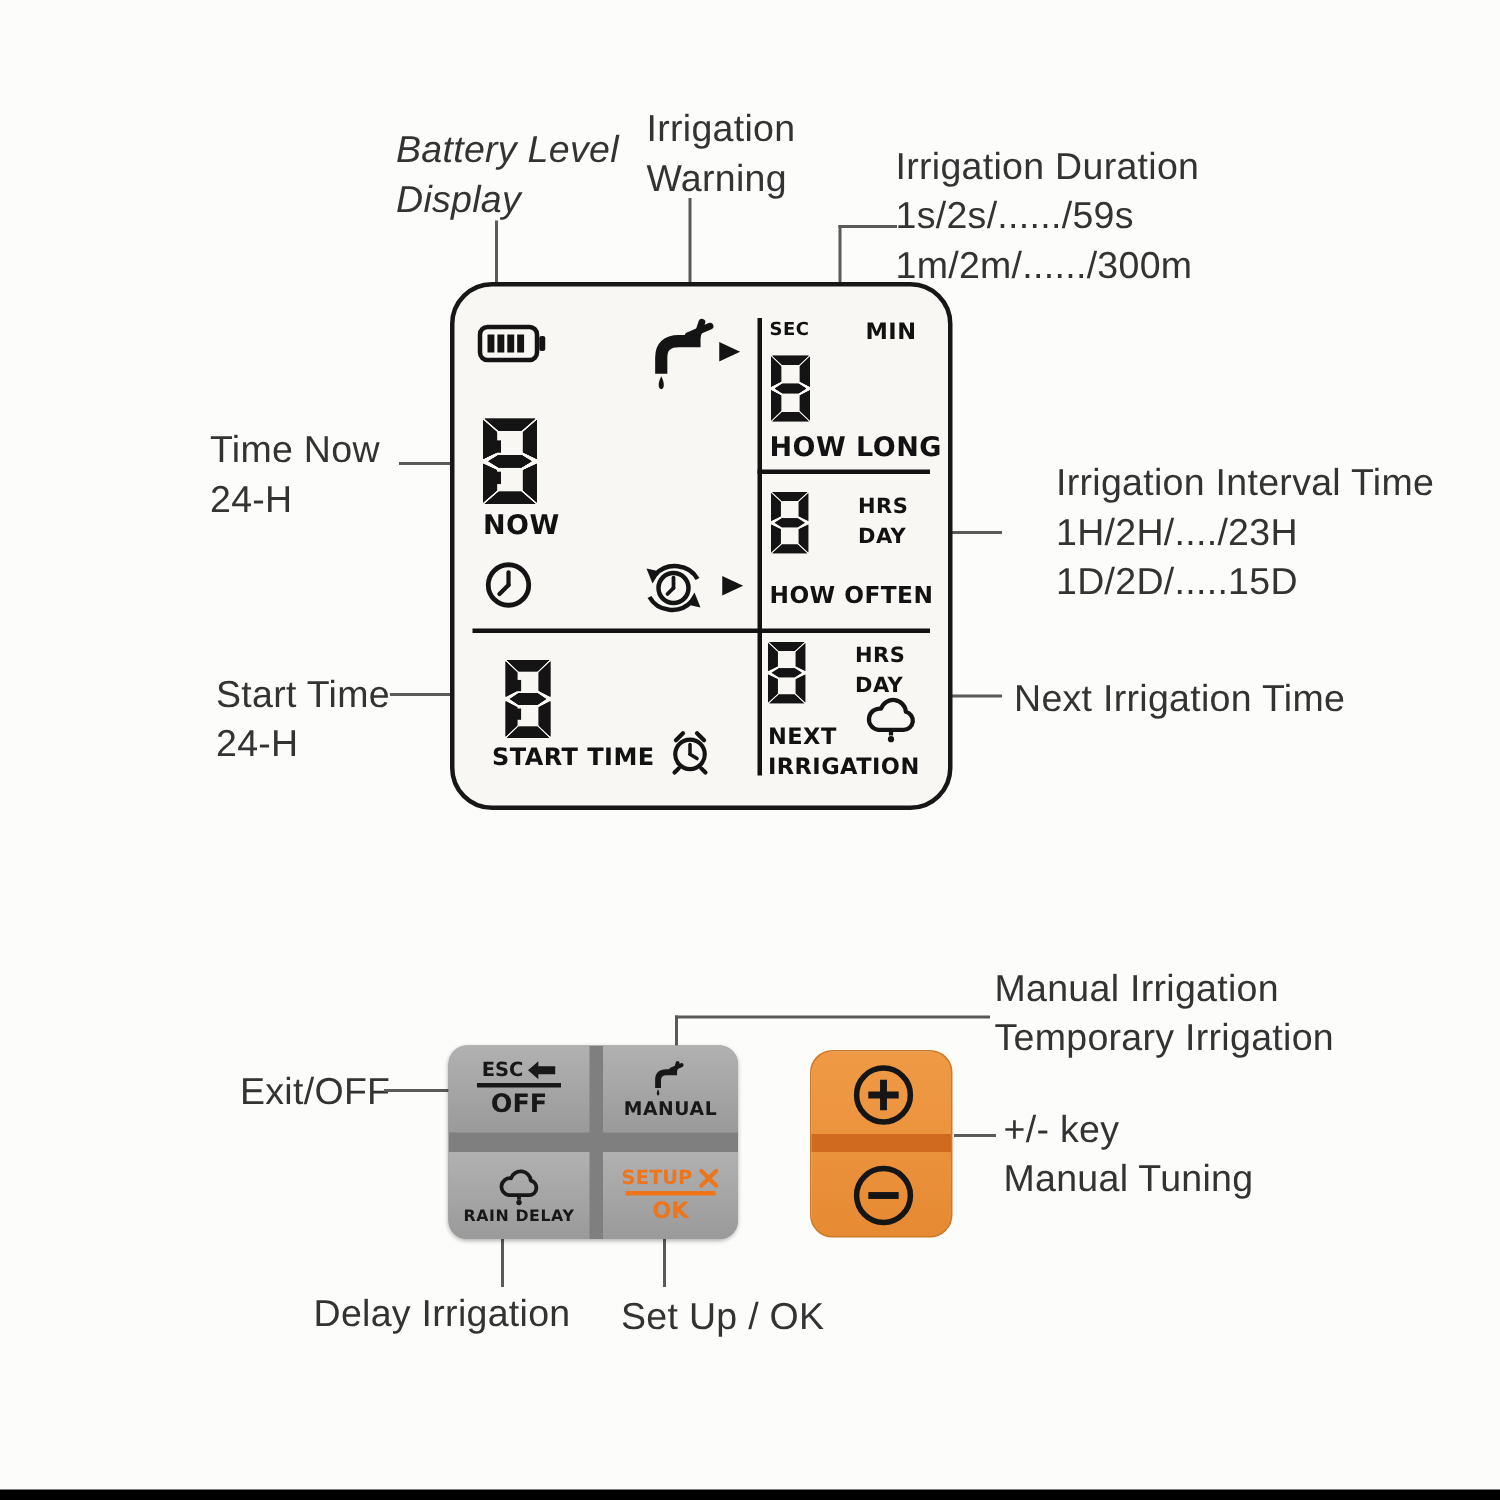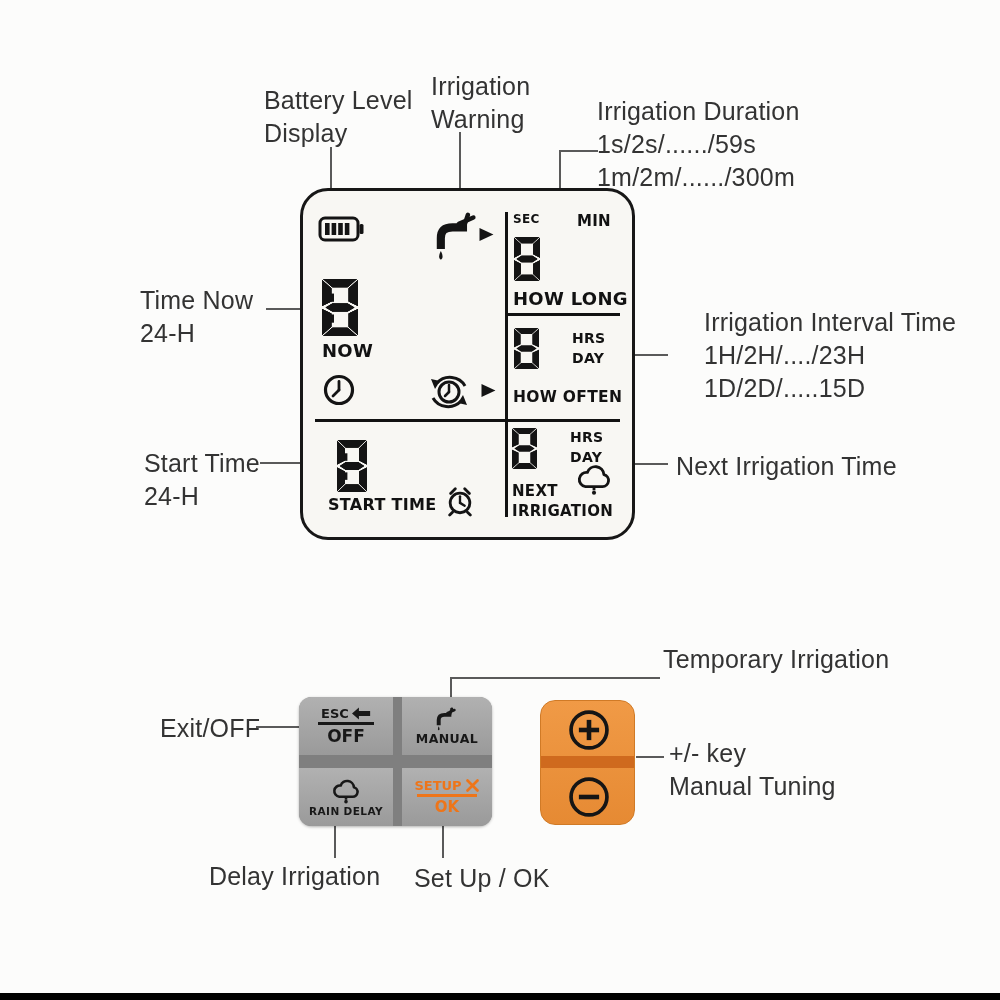--- a/index.html
+++ b/index.html
@@ -29,21 +29,21 @@
              background:linear-gradient(180deg,#f09a46,#e68a33);border:1px solid var(--orange_border);border-radius:15px;}
   .oband{position:absolute;left:0;right:0;top:55px;height:12px;background:var(--orange_band);}
   .obtn{position:absolute;left:25px;width:46px;height:46px;}
   .bottombar{position:absolute;left:0;top:993px;width:1000px;height:7px;background:#000;}
 </style>
 </head>
 <body>
 
 <div class="canvas">
 
-  <div class="ann" style="left:264px;top:84px;">
+  <div class="ann" style="left:264px;top:84px;font-style:italic;">
     <div>Battery Level</div>
     <div>Display</div>
   </div>
   <div class="ann" style="left:431px;top:70px;">
     <div>Irrigation</div>
     <div>Warning</div>
   </div>
   <div class="ann" style="left:597px;top:95px;">
     <div>Irrigation Duration</div>
     <div>1s/2s/....../59s</div>
@@ -57,20 +57,21 @@
     <div>Irrigation Interval Time</div>
     <div>1H/2H/..../23H</div>
     <div>1D/2D/.....15D</div>
   </div>
   <div class="ann" style="left:144px;top:447px;">
     <div>Start Time</div>
     <div>24-H</div>
   </div>
   <div class="ann" style="left:676px;top:450px;">Next Irrigation Time</div>
   <div class="ann" style="left:663px;top:643px;">
+    <div>Manual Irrigation</div>
     <div>Temporary Irrigation</div>
   </div>
   <div class="ann" style="left:669px;top:737px;">
     <div>+/- key</div>
     <div>Manual Tuning</div>
   </div>
   <div class="ann" style="left:160px;top:712px;">Exit/OFF</div>
   <div class="ann" style="left:209px;top:860px;">Delay Irrigation</div>
   <div class="ann" style="left:414px;top:862px;">Set Up / OK</div>
 

